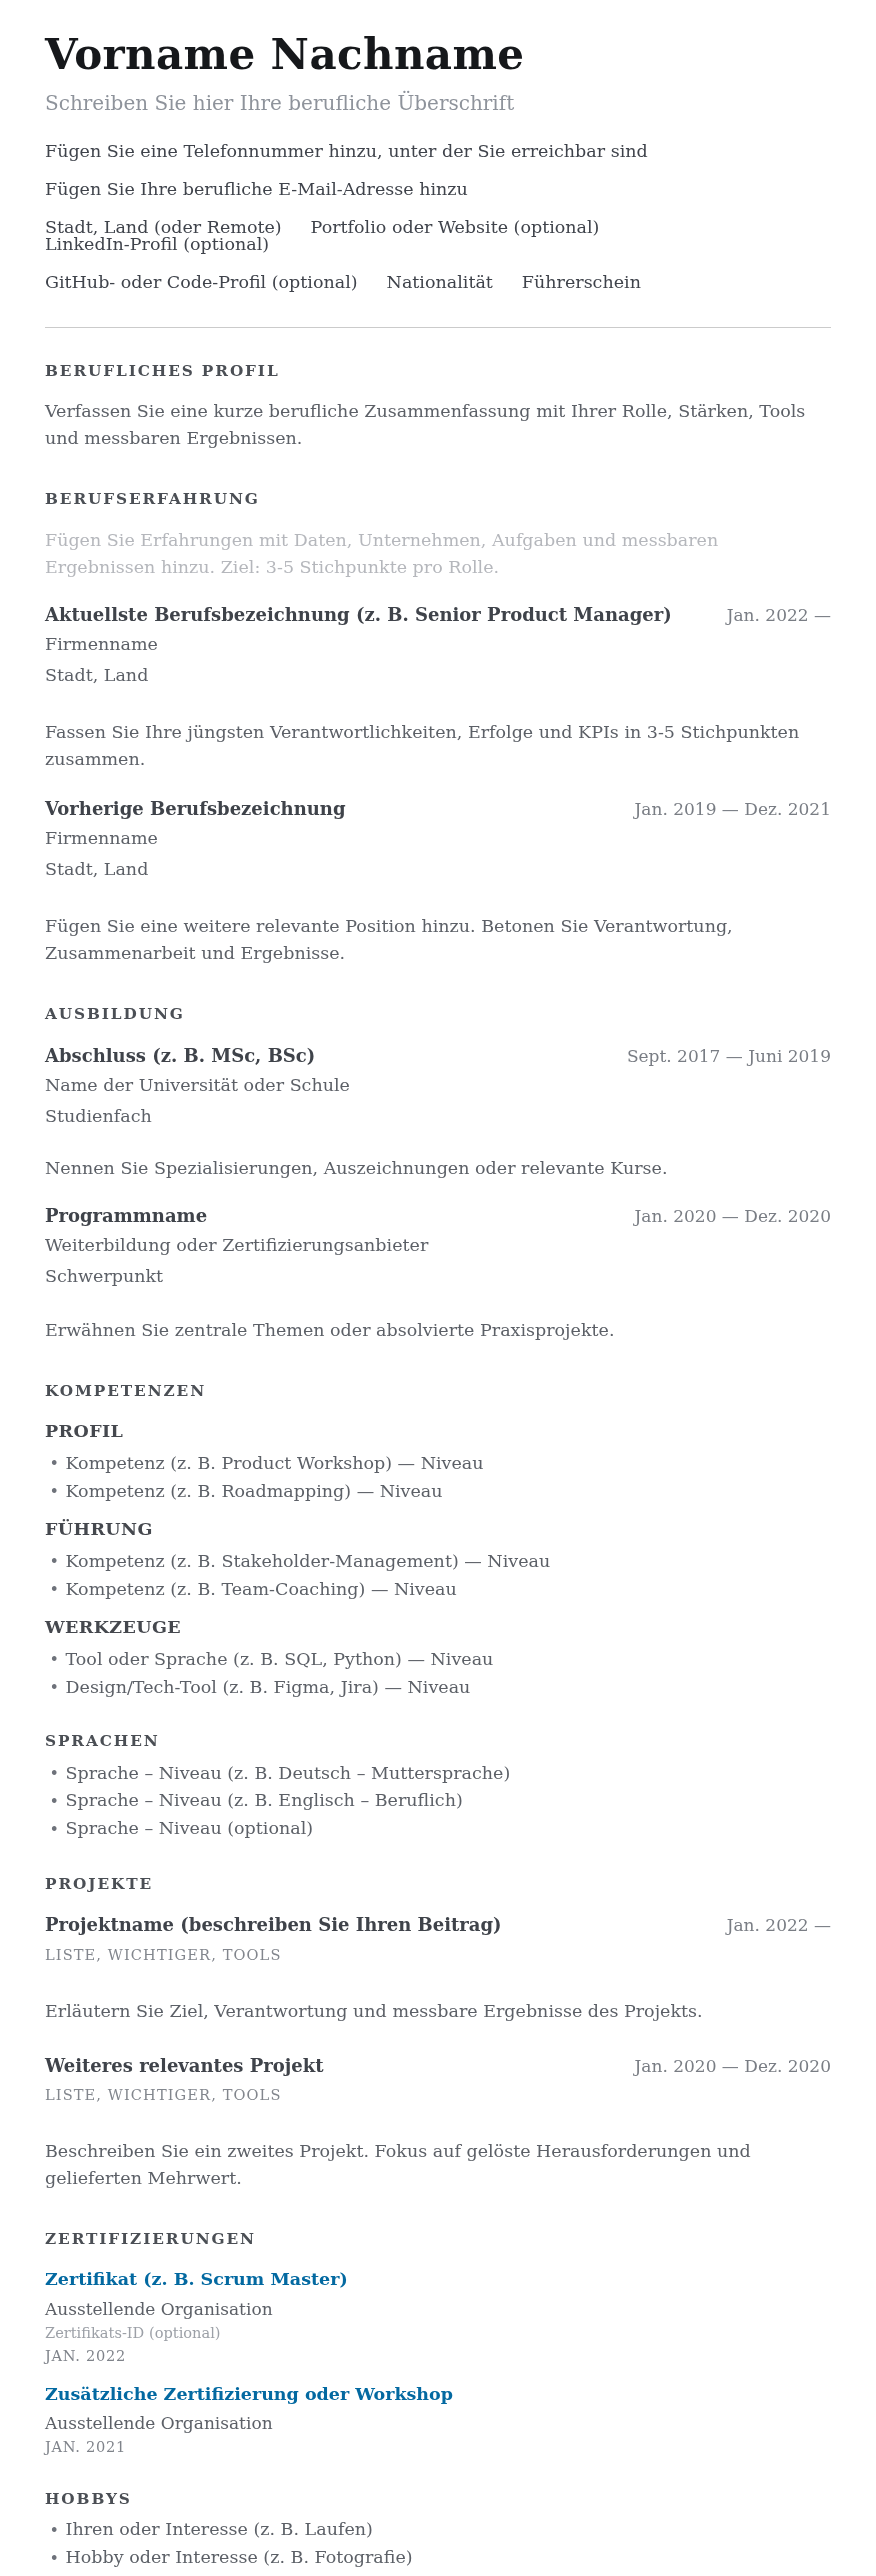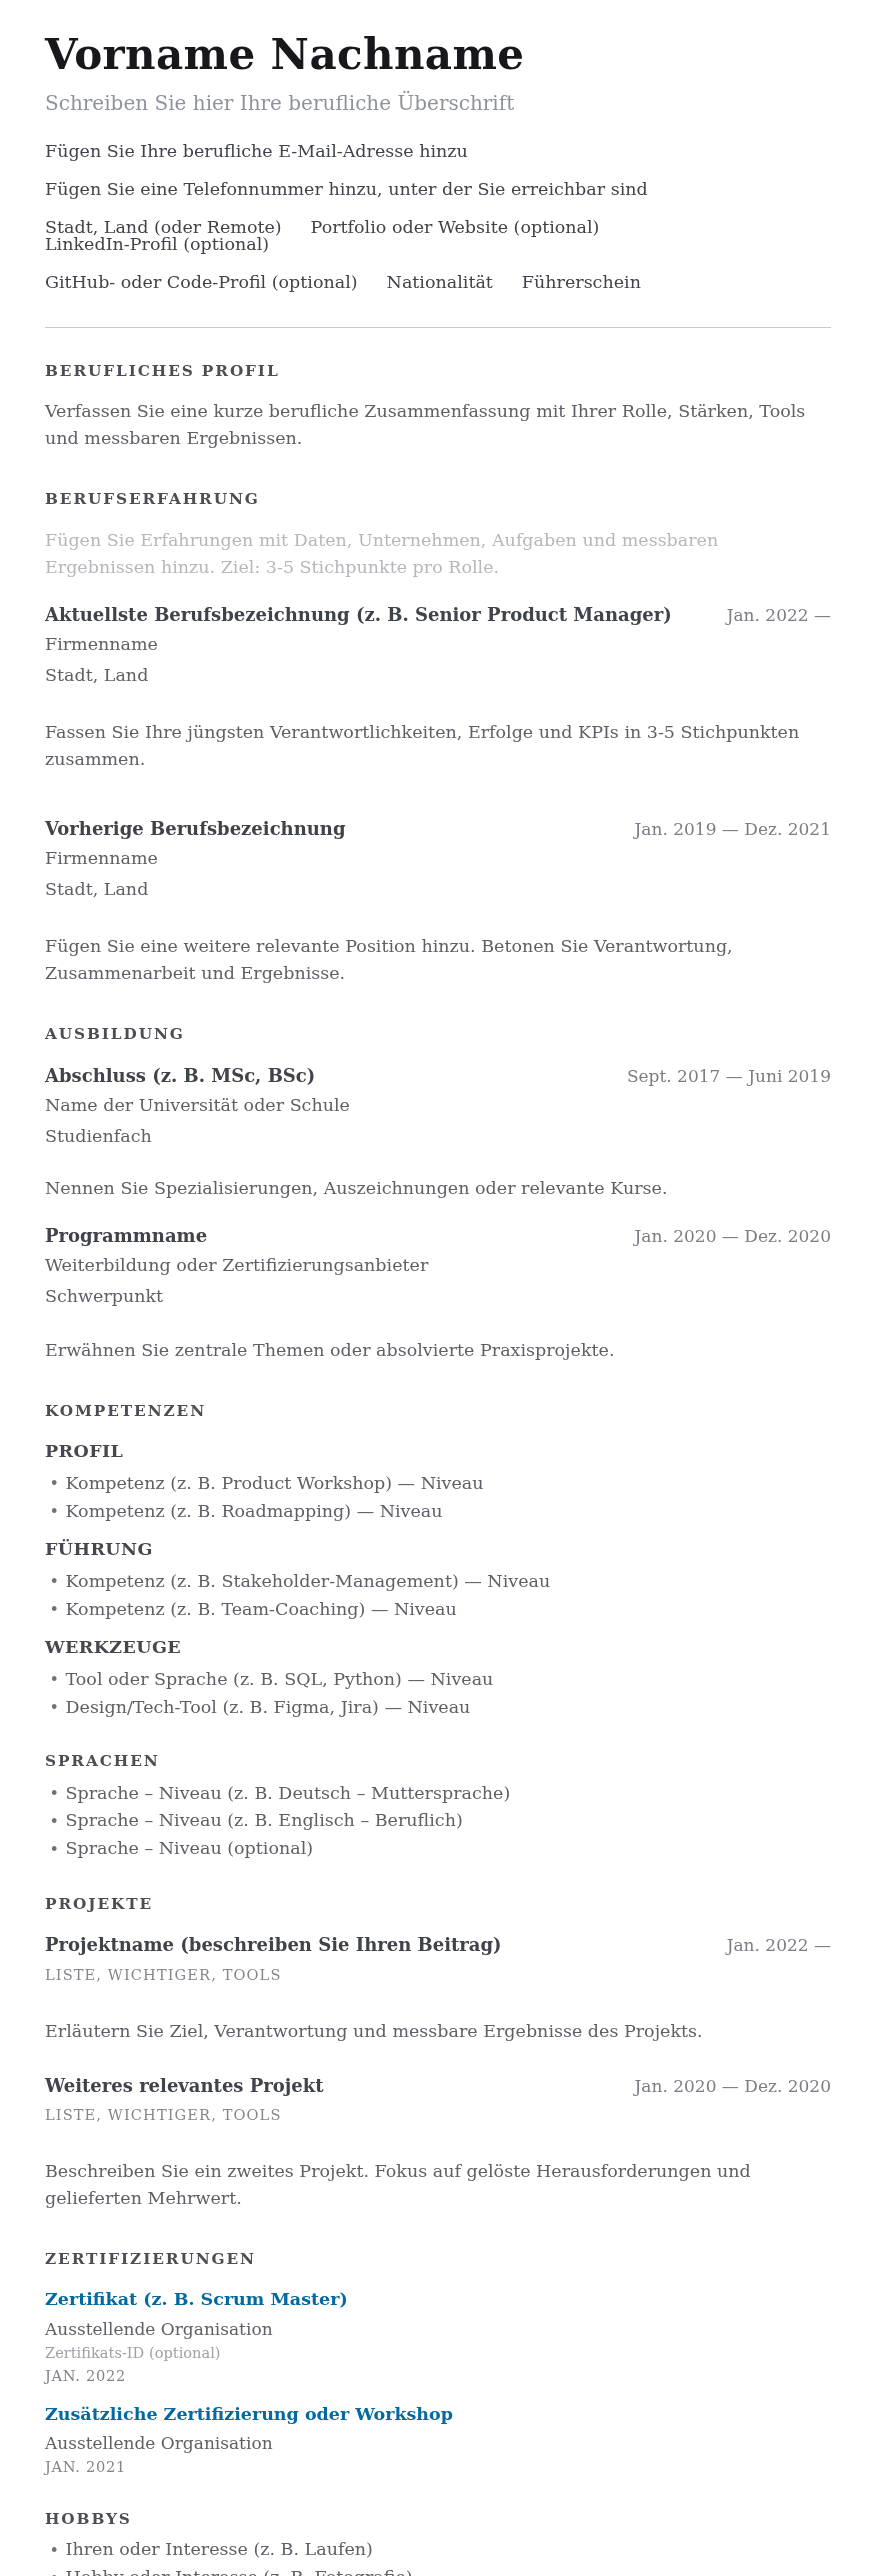--- a/index.html
+++ b/index.html
@@ -60,21 +60,21 @@
     margin-top: 17.5px;
     font-size: 17.5px;
     line-height: 27px;
     color: #5c6067;
     max-width: 786px;
   }
   .lead.placeholder { color: #b5b7bc; }
 
   
   .entry { margin-top: 22px; }
-  .entry.gap-lg { margin-top: 44px; }
+  .entry.gap-lg { margin-top: 24px; }
   .entry-head {
     display: flex;
     justify-content: space-between;
     align-items: baseline;
     text-align: right;
   }
   .entry-title {
     font-size: 18px;
     font-weight: bold;
     color: #3f434a;
@@ -176,24 +176,24 @@
 <body>
 
 <div class="page">
 
   <header>
     <h1 class="name">Vorname Nachname</h1>
     <div class="headline">Schreiben Sie hier Ihre berufliche Überschrift</div>
 
     <div class="contact">
       <div class="contact-row">
+        <span class="contact-item">Fügen Sie eine Telefonnummer hinzu, unter der Sie erreichbar sind</span>
+      </div>
+      <div class="contact-row">
         <span class="contact-item">Fügen Sie Ihre berufliche E-Mail-Adresse hinzu</span>
-      </div>
-      <div class="contact-row">
-        <span class="contact-item">Fügen Sie eine Telefonnummer hinzu, unter der Sie erreichbar sind</span>
       </div>
       <div class="contact-row">
         <span class="contact-item">Stadt, Land (oder Remote)</span>
         <span class="contact-item">Portfolio oder Website (optional)</span>
         <span class="contact-item">LinkedIn-Profil (optional)</span>
       </div>
       <div class="contact-row">
         <span class="contact-item">GitHub- oder Code-Profil (optional)</span>
         <span class="contact-item">Nationalität</span>
         <span class="contact-item">Führerschein</span>

